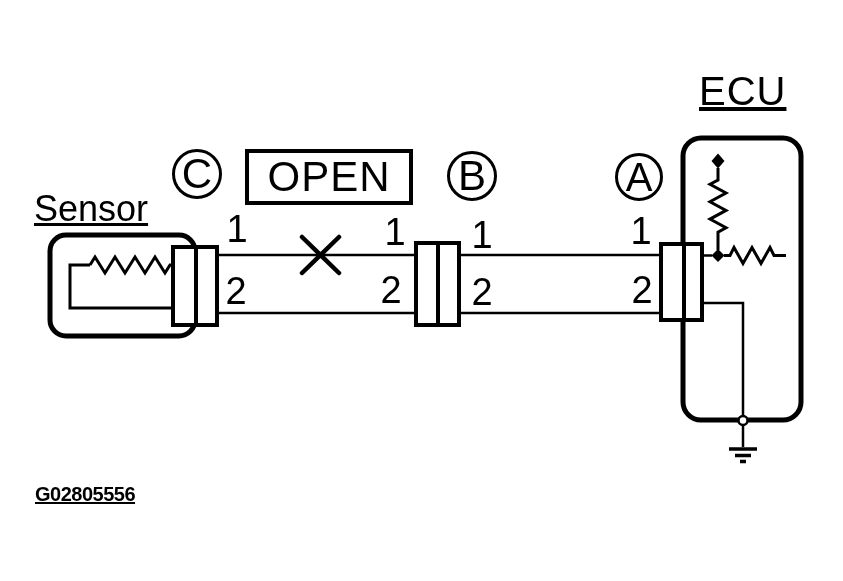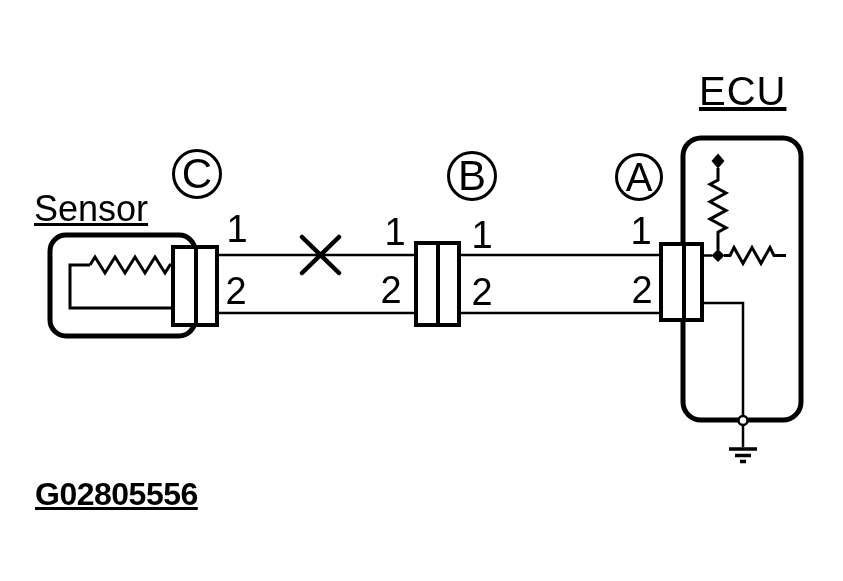--- a/index.html
+++ b/index.html
@@ -9,21 +9,21 @@
     height: 581px;
     background: #ffffff;
     font-family: "Liberation Sans", sans-serif;
     color: #000000;
     overflow: hidden;
   }
   .stage svg { position: absolute; left: 0; top: 0; }
   .lbl { position: absolute; white-space: nowrap; color: #000; text-decoration: underline; }
   .sensor-label { left: 34px; top: 190px; font-size: 36px; line-height: 38px; }
   .ecu-label    { left: 699px; top: 70px; font-size: 40px; line-height: 42px; letter-spacing: 1px; }
-  .figure-code  { left: 35px; top: 479px; font-size: 32px; line-height: 30px; font-weight: bold; letter-spacing: -0.5px; }
+  .figure-code  { left: 35px; top: 479px; font-size: 20px; line-height: 30px; font-weight: bold; letter-spacing: -0.5px; }
   .pin {
     position: absolute; width: 30px; height: 40px;
     font-size: 38px; line-height: 40px; text-align: center;
   }
   .pin-s1 { left: 222px; top: 209px; }
   .pin-s2 { left: 221px; top: 271px; }
   .pin-bl1 { left: 380px; top: 212px; }
   .pin-bl2 { left: 376px; top: 270px; }
   .pin-br1 { left: 467px; top: 215px; }
   .pin-br2 { left: 467px; top: 272px; }
@@ -98,20 +98,23 @@
   </svg>
 
   <div class="lbl sensor-label">Sensor</div>
 
   <div class="lbl ecu-label">ECU</div>
 
   <div class="conn-badge badge-c">
     <span>C</span>
   </div>
 
+  <div class="fault-box">
+    <span>OPEN</span>
+  </div>
 
   <div class="conn-badge badge-b">
     <span>B</span>
   </div>
 
   <div class="conn-badge badge-a">
     <span>A</span>
   </div>
 
   <div class="pin pin-s1">1</div>

